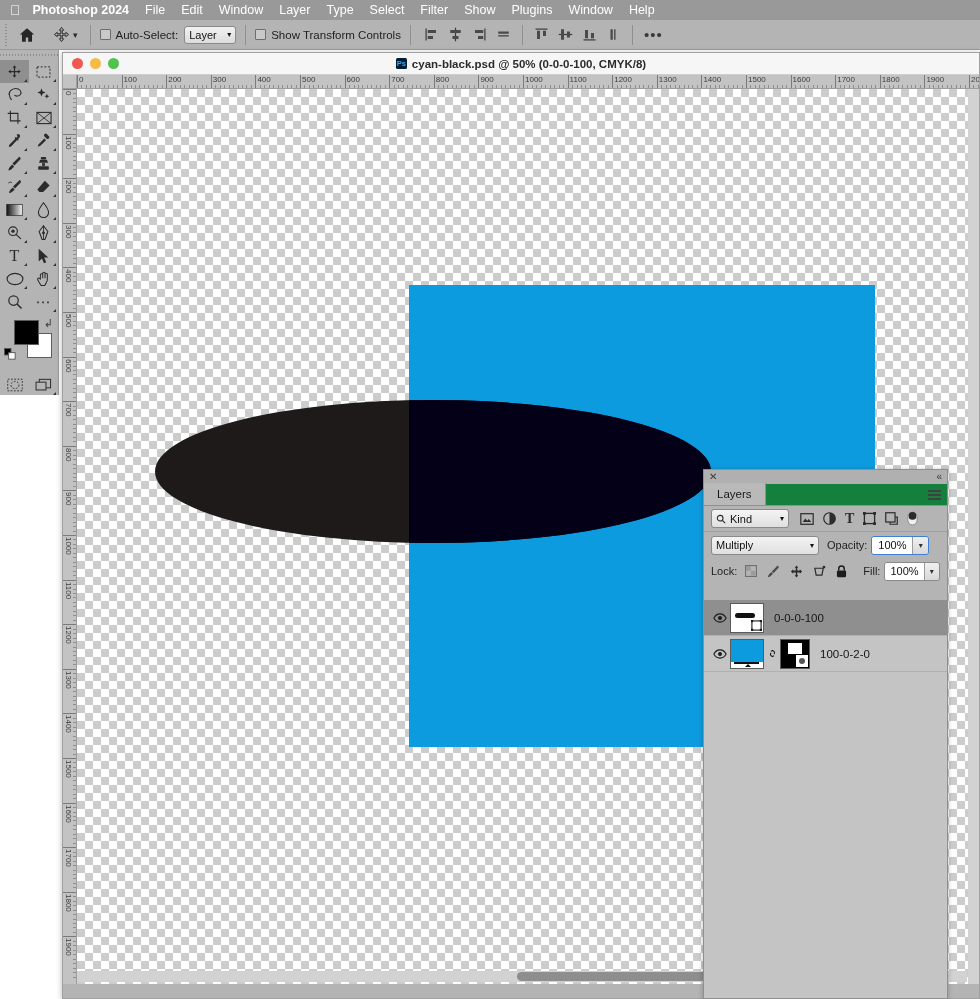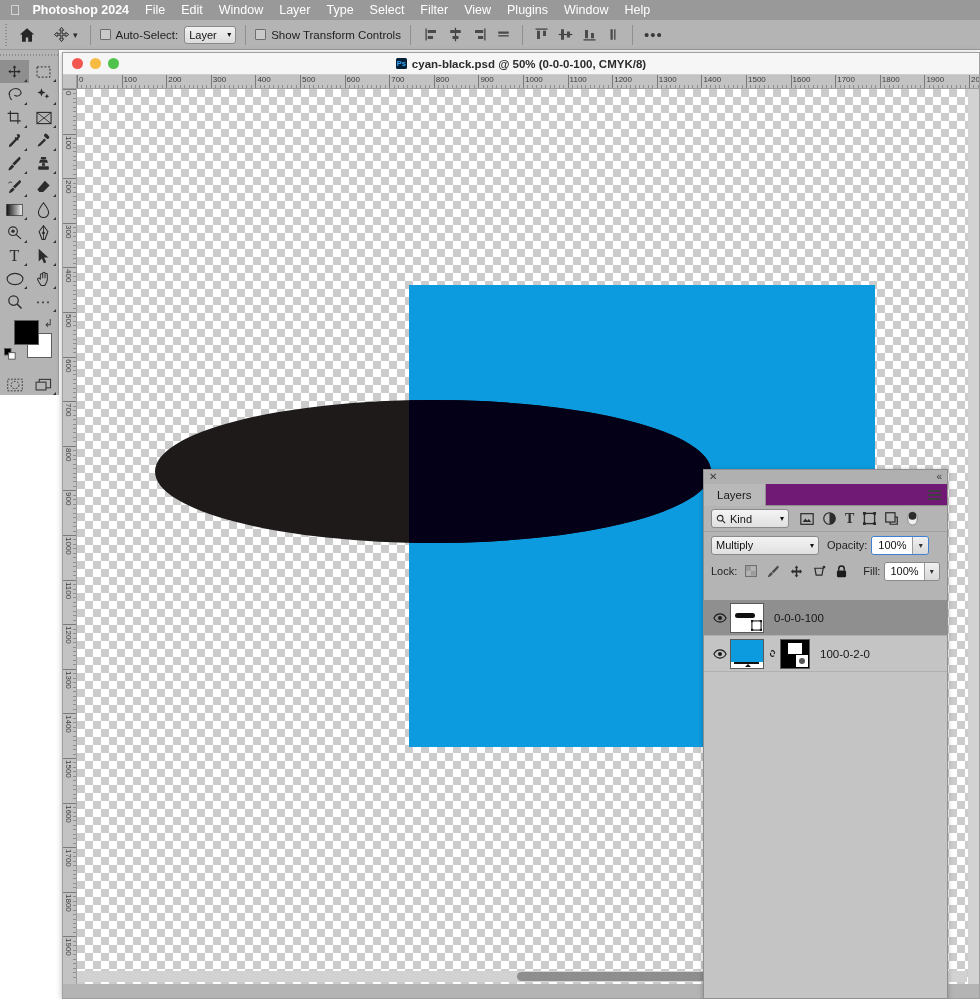--- a/index.html
+++ b/index.html
@@ -143,21 +143,21 @@
   
   .layerspanel {
     position:absolute; left:703px; top:469px; width:245px; height:530px;
     background:#b4b4b4; border:1px solid #8f8f8f;
     box-shadow: 0 1px 5px rgba(0,0,0,.25);
     font-size:11px; color:#1e1e1e;
   }
   .lp-top { height:14px; position:relative; background:#b0b0b0; }
   .lp-close { position:absolute; left:5px; top:1px; font-size:10px; color:#3a3a3a; line-height:11px; }
   .lp-collapse { position:absolute; right:5px; top:1px; font-size:10px; color:#3a3a3a; line-height:11px; }
-  .lp-tabs { height:22px; background:#701a75; display:flex; align-items:center; position:relative;
+  .lp-tabs { height:22px; background:#15803d; display:flex; align-items:flex-end; position:relative;
              border-bottom:1px solid #8f8f8f; }
   .lp-tab { height:22px; padding:0 13px; background:#b9b9b9; display:flex; align-items:center;
             font-size:11.5px; color:#1a1a1a; border-right:1px solid #909090; }
   .lp-menu { position:absolute; right:6px; top:6px; width:13px; }
   .lp-menu span { display:block; height:1.5px; background:#404040; margin-bottom:2.5px; }
   .lp-row { display:flex; align-items:center; height:26px; padding:0 7px; }
   .filterrow { border-bottom:1px solid #a0a0a0; }
   .kind-select {
     width:78px; height:19px; background:linear-gradient(#f4f4f4,#e0e0e0);
     border:1px solid #8a8a8a; border-radius:3px; display:flex; align-items:center;
@@ -207,21 +207,21 @@
   <div class="menubar">
     <span class="apple-logo"></span>
     <span class="app-name">Photoshop 2024</span>
     <span class="mi">File</span>
     <span class="mi">Edit</span>
     <span class="mi">Window</span>
     <span class="mi">Layer</span>
     <span class="mi">Type</span>
     <span class="mi">Select</span>
     <span class="mi">Filter</span>
-    <span class="mi">View</span>
+    <span class="mi">Show</span>
     <span class="mi">Plugins</span>
     <span class="mi">Window</span>
     <span class="mi">Help</span>
   </div>
 
   <div class="optionsbar">
     <div class="grip"></div>
 
     <div class="ob-btn home-ic">
       <svg width="18" height="18" viewBox="0 0 24 24">

